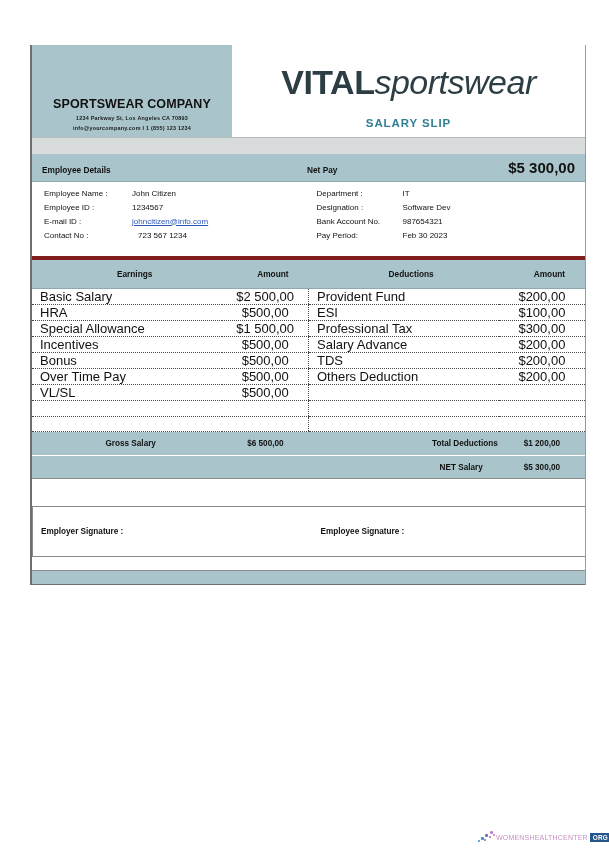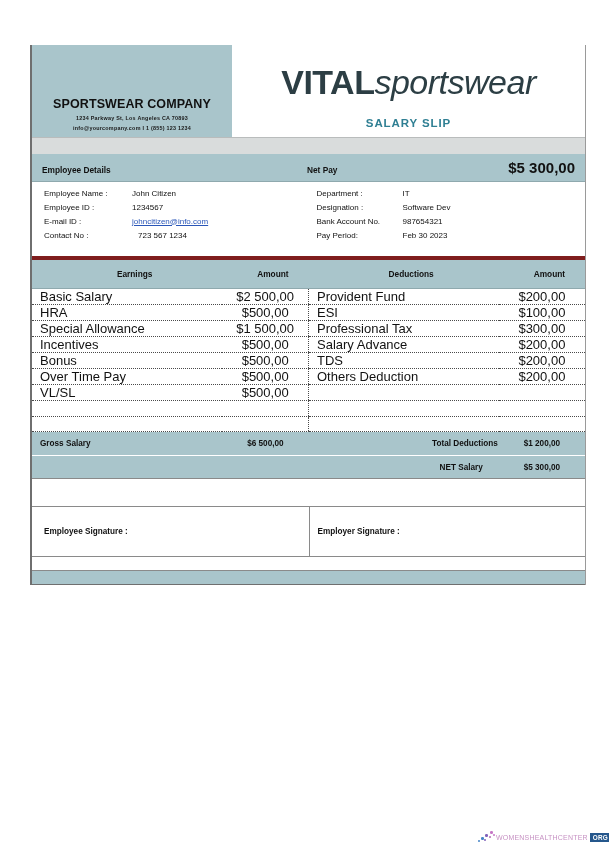--- a/index.html
+++ b/index.html
@@ -199,21 +199,21 @@
   
   .totals-row td {
     background: #a9c5cb;
     height: 21px;
     font-size: 8.2px;
     font-weight: bold;
     color: #111111;
     vertical-align: middle;
     border-bottom: 1px solid #ffffff;
   }
-  .totals-row td.t-label { padding-left: 8px; text-align: left; margin-left: 40px; }
+  .totals-row td.t-label { padding-left: 8px; text-align: center; margin-left: 40px; }
   .totals-row td.t-amt   { text-align: center; }
   .totals-row td.t-dlabel{ padding-left: 8px; text-align: right; }
   .totals-row td.t-damt  { text-align: center; }
 
   .net-row td {
     background: #a9c5cb;
     height: 20px;
     font-size: 8.2px;
     font-weight: bold;
     color: #111111;
@@ -449,25 +449,25 @@
         </tr>
         <tr class="net-row">
           <td class="n-label" colspan="3">NET Salary</td>
           <td class="n-amt">$5 300,00</td>
         </tr>
       </tbody>
     </table>
 
     <div class="spacer-white"></div>
     <div class="sign">
+      <div class="sign-cell right">
+        <span>Employer Signature :</span>
+      </div>
       <div class="sign-cell left">
         <span>Employee Signature :</span>
-      </div>
-      <div class="sign-cell right">
-        <span>Employer Signature :</span>
       </div>
     </div>
     <div class="thin-white"></div>
     <div class="footer-teal"></div>
 
   </div>
 
   <div class="watermark">
     <div class="wm-dots">
       <i style="left:0px;  top:10px; width:2px;  height:2px;  background:#3b7fc4;"></i>

